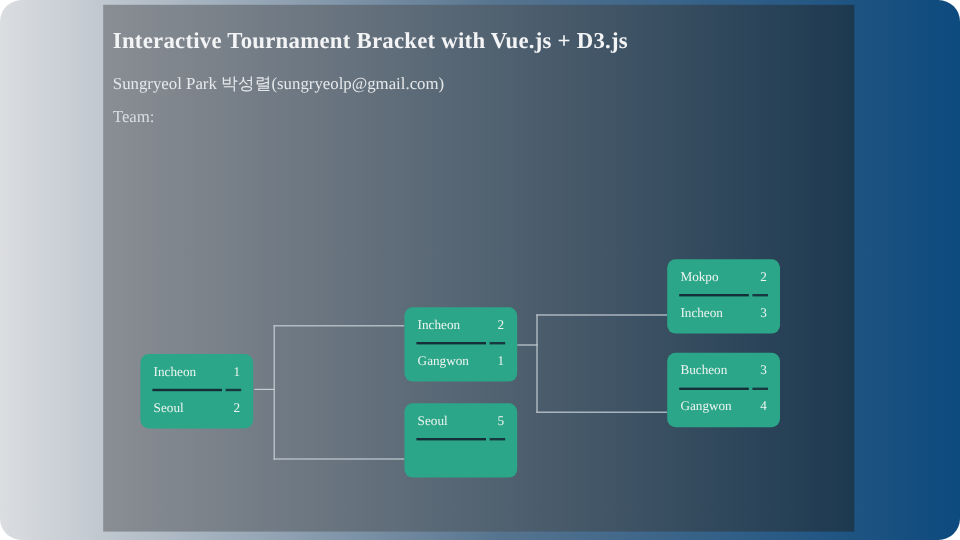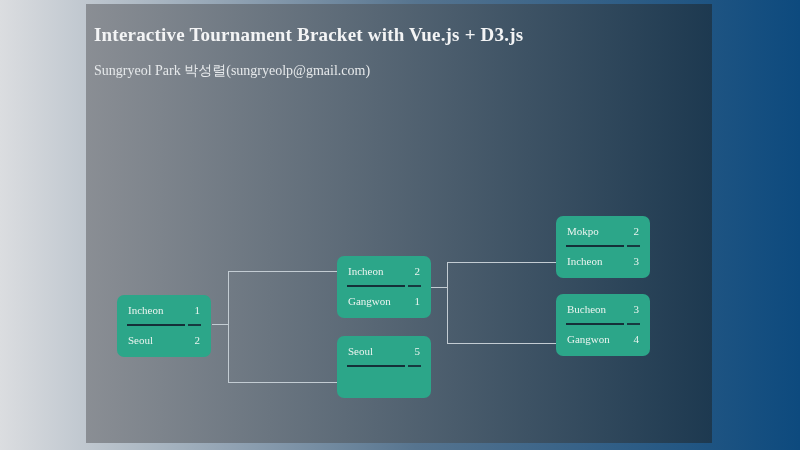--- a/index.html
+++ b/index.html
@@ -7,20 +7,21 @@
     --panel-bg-left:#8a8e94; --panel-bg-right:#1d3950;
     --box-fill:#2ca689; --box-text:#ecf4f0; --divider:#152f38;
     --connector:#c3ccd3; --title-color:#f3f4f5; --meta-color:#dadde0;
   }
   *{margin:0;padding:0;box-sizing:border-box;}
   html,body{width:800px;height:450px;overflow:hidden;}
   body{font-family:"Liberation Serif","DejaVu Serif",serif;}
   .page{
     position:relative;width:800px;height:450px;
     background:linear-gradient(90deg,var(--page-bg-left) 0%,var(--page-bg-mid) 52%,var(--page-bg-right) 100%);
+    border-radius:18px;
   }
   .panel{
     position:absolute;left:86px;top:4px;width:626px;height:439px;
     background:linear-gradient(90deg,var(--panel-bg-left) 0%,var(--panel-bg-right) 100%);
   }
   .panel-header{padding:20px 10px 0 8px;}
   h1.title{
     color:var(--title-color);font-size:19px;font-weight:bold;
     letter-spacing:.2px;line-height:1.2;
   }
@@ -66,20 +67,23 @@
 </style>
 </head>
 <body>
 
 <div class="page">
   <div class="panel">
 
     <div class="panel-header">
       <h1 class="title">Interactive Tournament Bracket with Vue.js + D3.js</h1>
       <p class="meta author">Sungryeol Park 박성렬(sungryeolp@gmail.com)</p>
+      <p class="meta">
+        <span class="meta-label">Team:</span><span></span>
+      </p>
     </div>
 
     <div class="bracket">
 
       <div class="link h lk-a-stub"></div>
       <div class="link v lk-a-v"></div>
       <div class="link h lk-a-top"></div>
       <div class="link h lk-a-bot"></div>
 
       <div class="link h lk-b-stub"></div>

